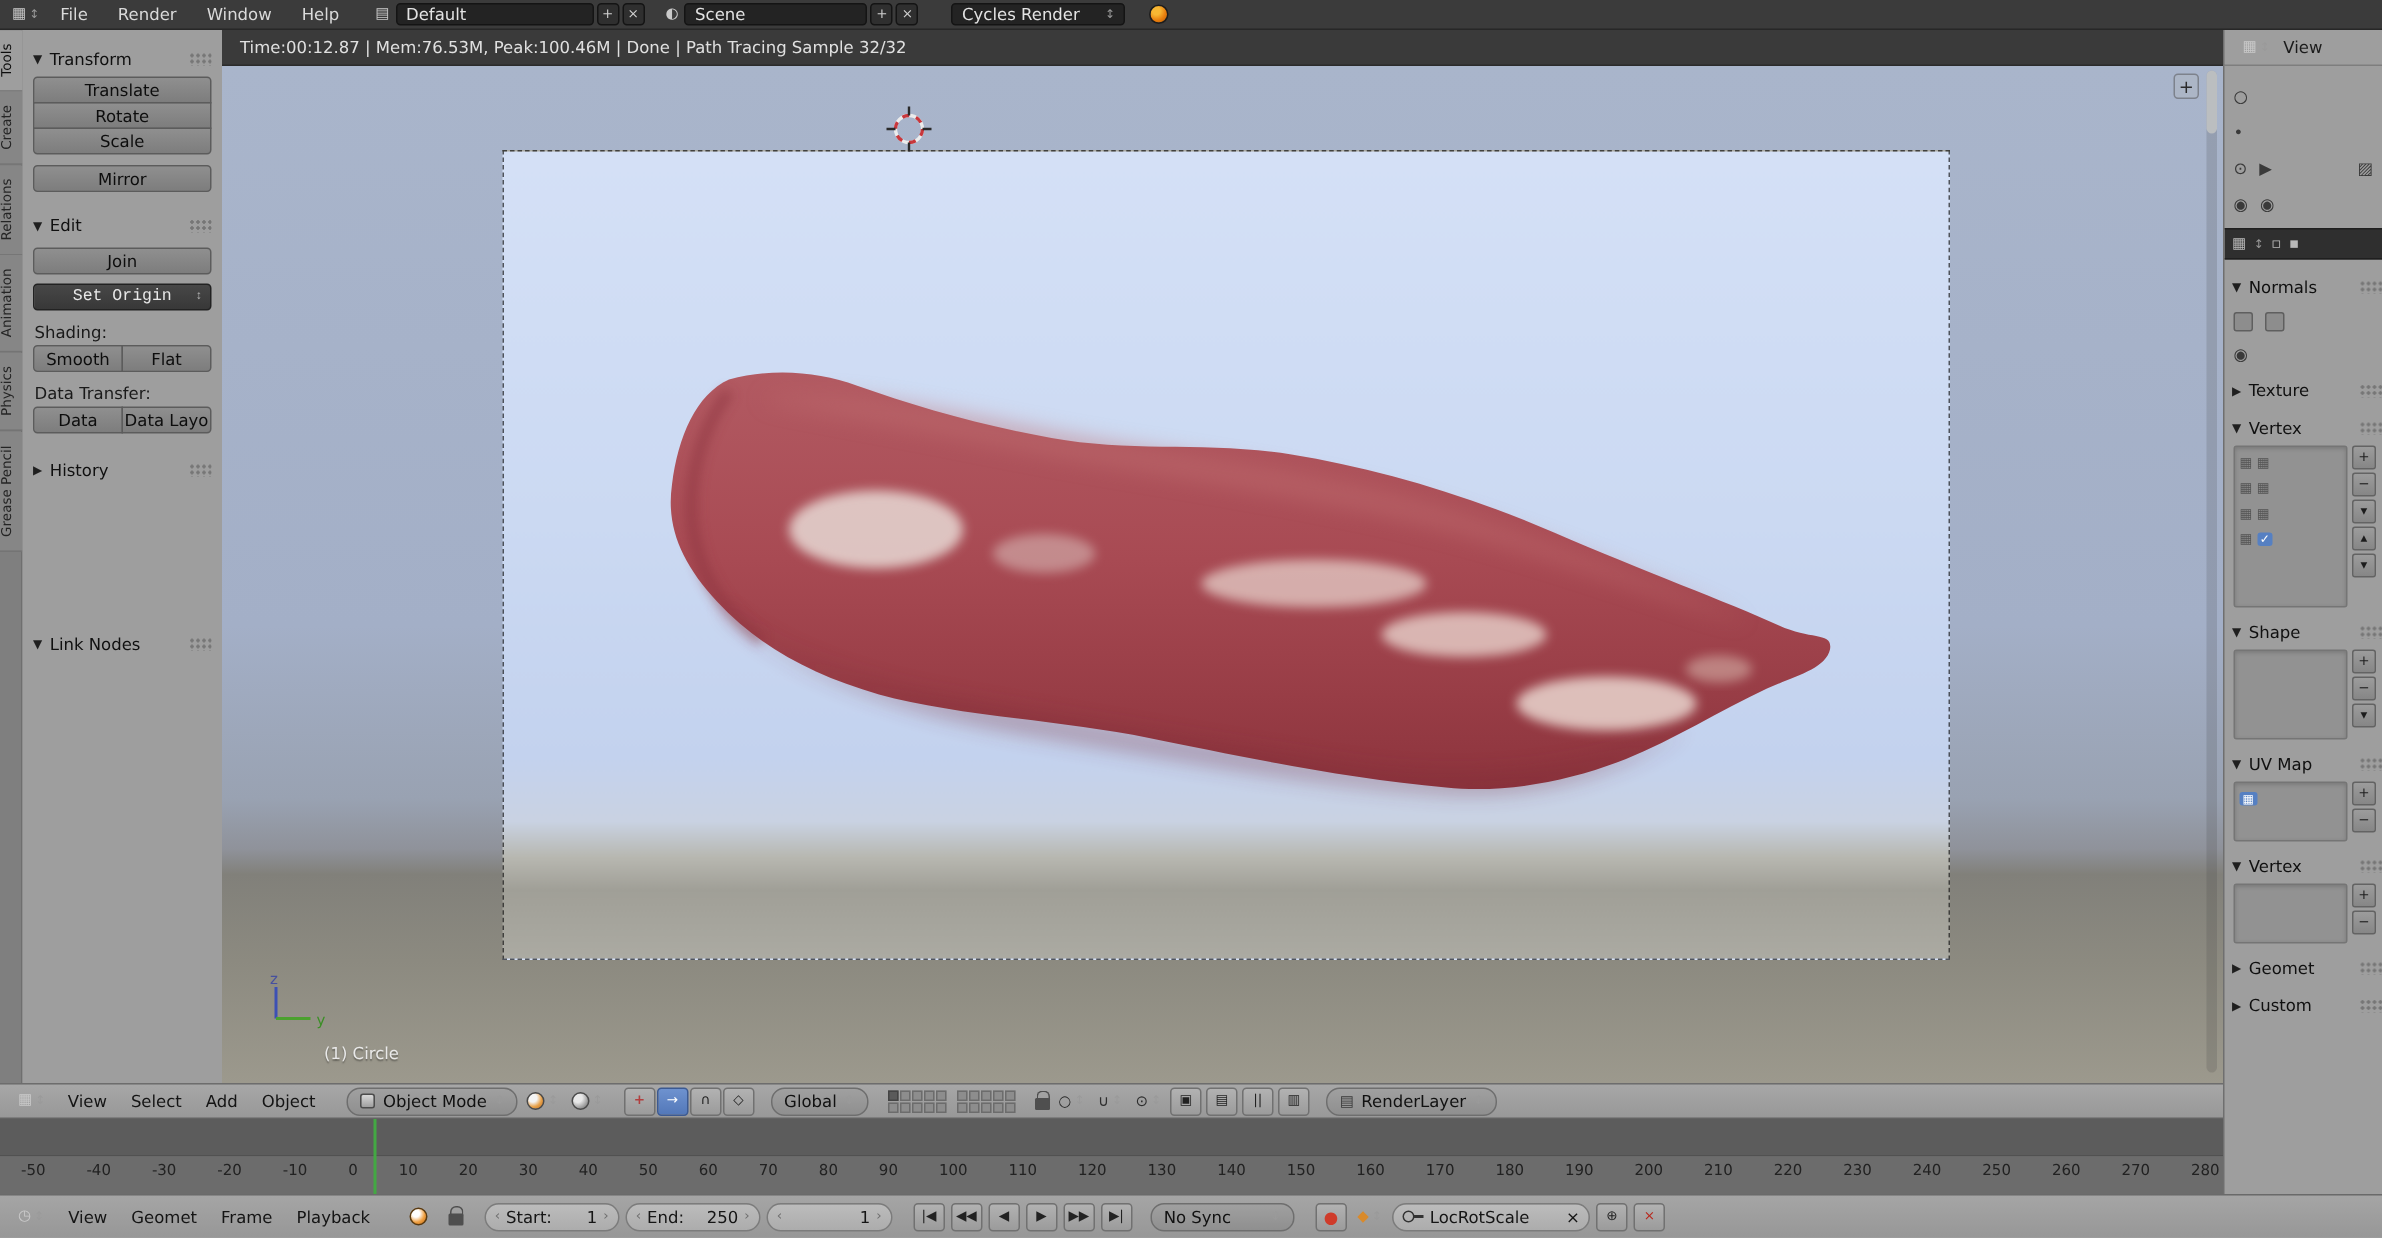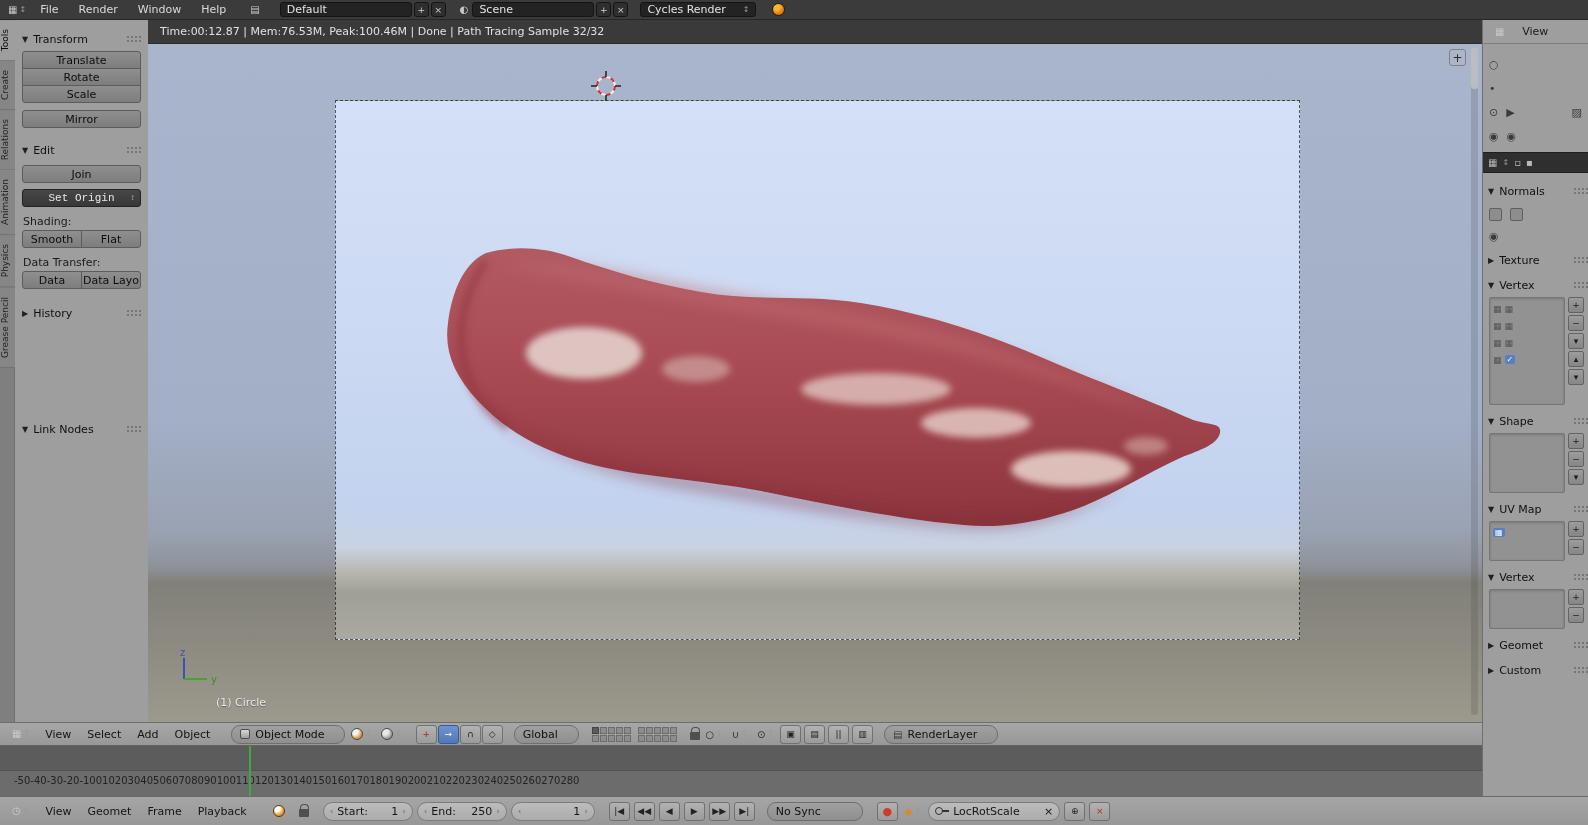--- a/index.html
+++ b/index.html
@@ -114,21 +114,21 @@
   .lockwrap{display:inline-flex;align-items:center;margin-left:10px;height:19px;}
   .lockicon{width:10px;height:8px;background:#4f4f4f;border-radius:1px;position:relative;margin-top:4px;display:inline-block;}
   .lockicon::before{content:"";position:absolute;left:1px;top:-5px;width:7px;height:6px;border:1.5px solid #4f4f4f;
     border-bottom:none;border-radius:4px 4px 0 0;}
   .glyph{font-size:10px;color:#2d2d2d;}
   .glyph.photo{color:#3a3a3a;}
 
   
   #timeline-band{position:absolute;left:0;top:746px;width:1482px;height:25px;background:#5c5c5c;border-bottom:1px solid #515151;}
   #timeline-ruler{position:absolute;left:0;top:771px;width:1482px;height:25px;background:#6c6c6c;}
-  .ticks{position:absolute;left:14px;right:2px;top:4px;display:flex;}
+  .ticks{position:absolute;left:14px;right:2px;top:4px;display:flex;justify-content:space-between;}
   .tick{font-size:10px;color:#222;}
   #playhead{position:absolute;left:249px;top:746px;width:2px;height:50px;background:#43a843;}
 
   
   #tl-header{position:absolute;left:0;top:796px;width:1588px;height:29px;
     background:linear-gradient(#a5a5a5,#979797);border-top:1px solid #6a6a6a;
     display:flex;align-items:center;gap:4px;padding-left:4px;}
   .hfield{height:19px;background:linear-gradient(#bcbcbc,#acacac);border:1px solid #7c7c7c;border-radius:10px;
     display:flex;align-items:center;gap:4px;padding:0 6px;color:#151515;}
   .hfield .fval{margin-left:auto;}
@@ -150,32 +150,32 @@
     <span class="gicon">▦</span>
     <span class="ud">↕</span>
   </div>
   <div class="hmenus">
       <span class="menu">File</span>
       <span class="menu">Render</span>
       <span class="menu">Window</span>
       <span class="menu">Help</span>
     </div>
   <span class="gicon" style="margin-left:14px">▤</span>
-  <div class="dkfield" style="width:132px;margin-left:20px">
+  <div class="dkfield" style="width:132px;margin-left:4px">
     <span>Default</span>
   </div>
   <span class="dkbtn">+</span>
   <span class="dkbtn">×</span>
   <span class="gicon" style="margin-left:14px">◐</span>
   <div class="dkfield" style="width:122px;margin-left:4px">
     <span>Scene</span>
   </div>
   <span class="dkbtn">+</span>
   <span class="dkbtn">×</span>
-  <div class="dkfield" style="width:116px;margin-left:12px">
+  <div class="dkfield" style="width:116px;margin-left:22px">
     <span>Cycles Render</span>
     <span class="ud" style="margin-left:auto">↕</span>
   </div>
   <span id="blender-logo"></span>
 </div>
 
 <div id="render-status">
   <span>Time:00:12.87 | Mem:76.53M, Peak:100.46M | Done | Path Tracing Sample 32/32</span>
 </div>
 

